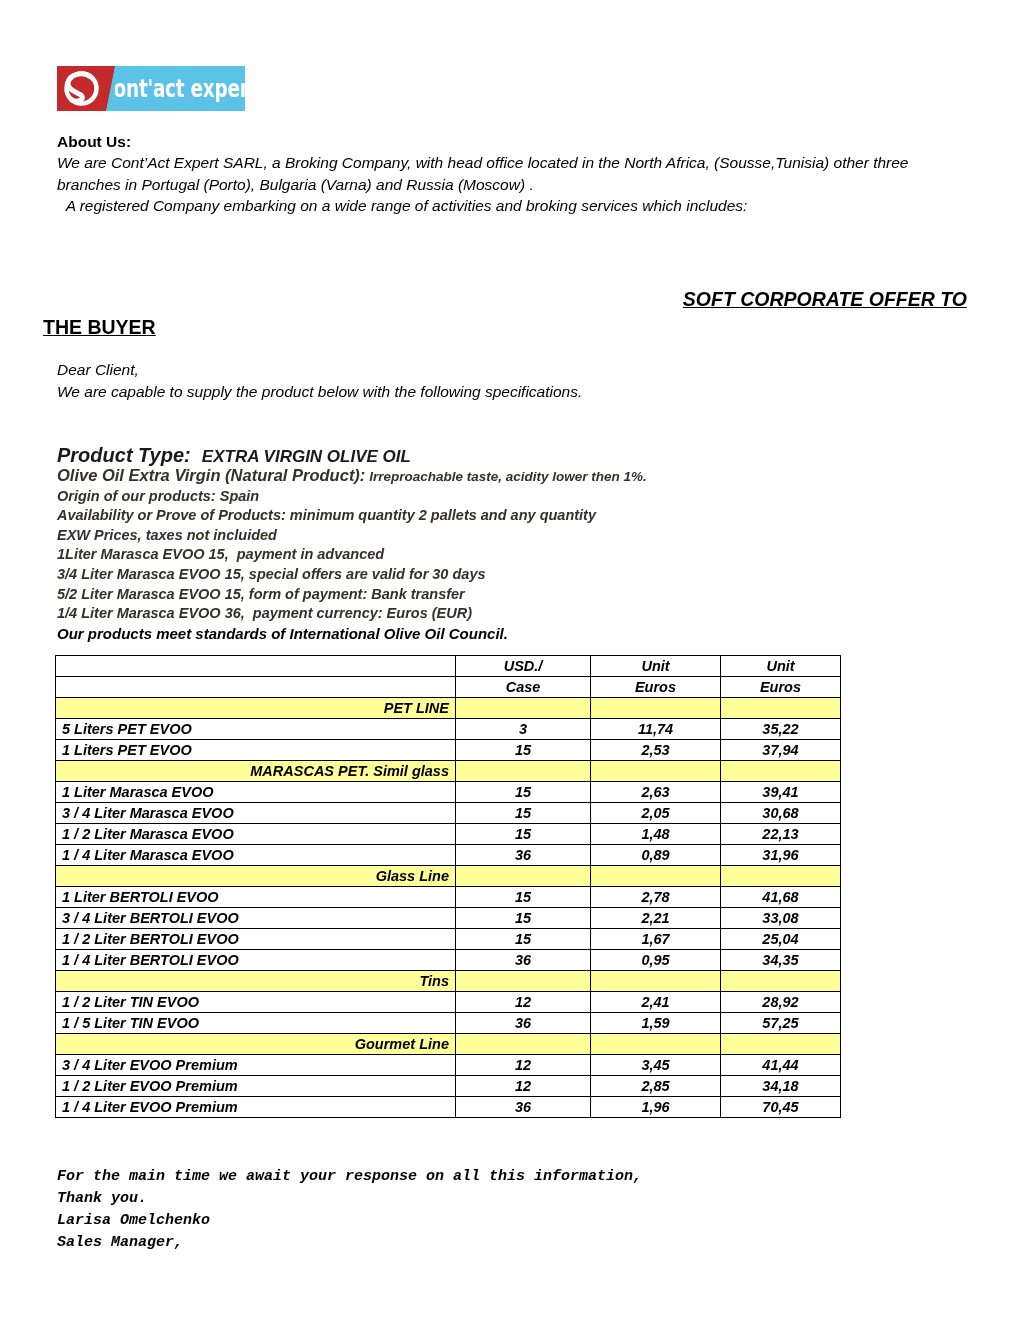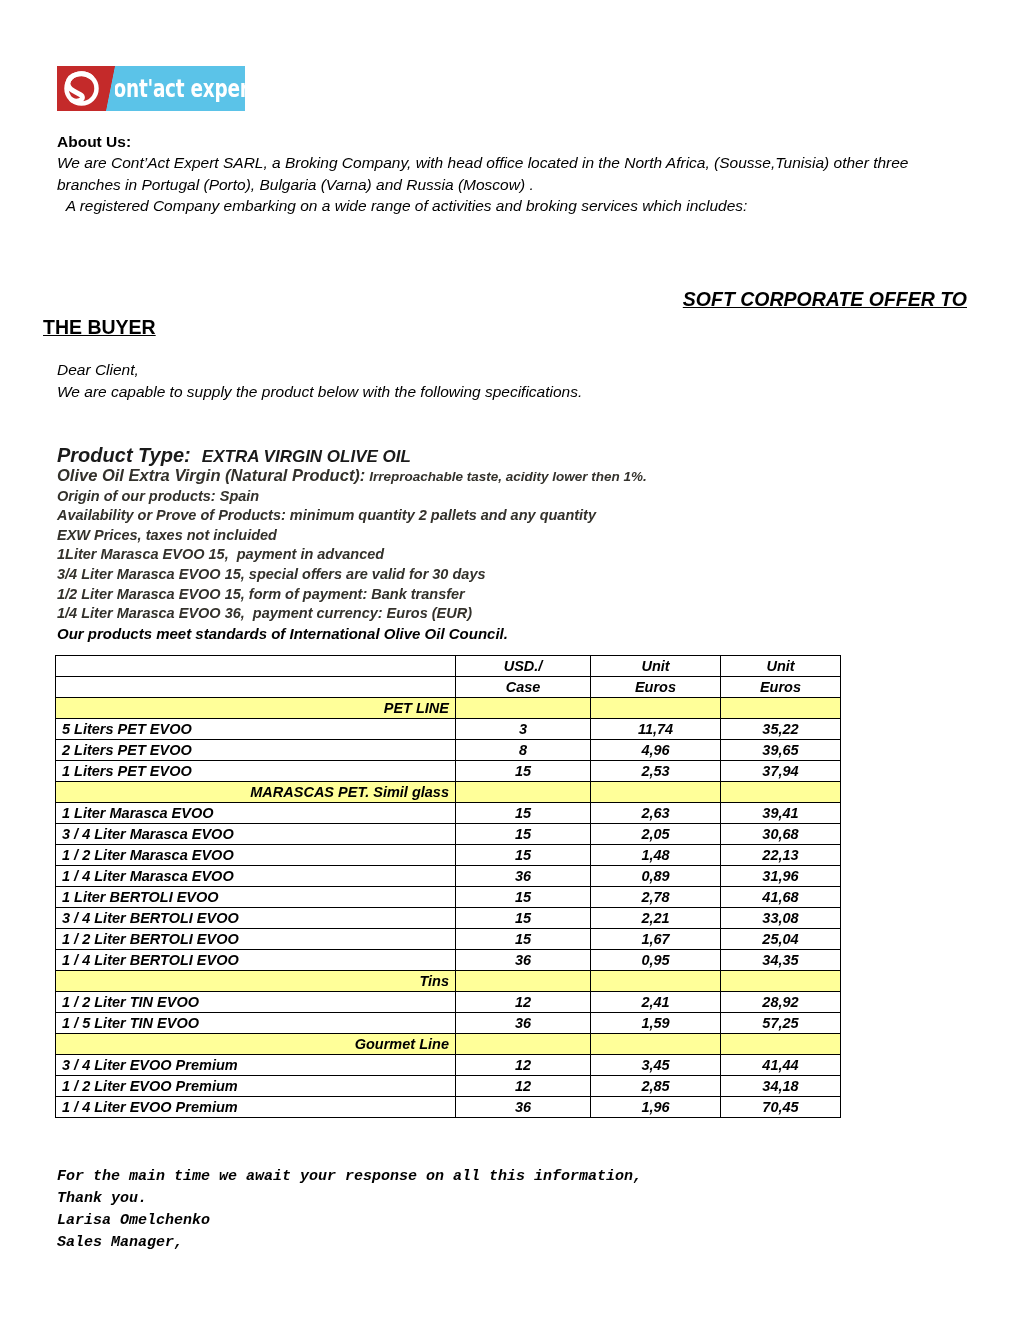--- a/index.html
+++ b/index.html
@@ -232,21 +232,21 @@
     <span>Product Type</span><span>:</span>&nbsp;&nbsp;<span class="pt-val">EXTRA VIRGIN OLIVE OIL</span>
   </div>
 
   <div class="specs">
     <div class="sp sp0"><span>Olive Oil Extra Virgin (Natural Product):</span><span class="small"> Irreproachable taste, acidity lower then 1%.</span></div>
     <div class="sp">Origin of our products: Spain</div>
     <div class="sp">Availability or Prove of Products: minimum quantity 2 pallets and any quantity</div>
     <div class="sp">EXW Prices, taxes not incluided</div>
     <div class="sp">1Liter Marasca EVOO 15,  payment in advanced</div>
     <div class="sp">3/4 Liter Marasca EVOO 15, special offers are valid for 30 days</div>
-    <div class="sp">1/2 Liter Marasca EVOO 15, form of payment: Bank transfer</div>
+    <div class="sp">5/2 Liter Marasca EVOO 15, form of payment: Bank transfer</div>
     <div class="sp">1/4 Liter Marasca EVOO 36,  payment currency: Euros (EUR)</div>
     <div class="sp splast">Our products meet standards of International Olive Oil Council.</div>
   </div>
 
   <table class="price-table">
     <colgroup>
         <col class="c1">
         <col class="c2">
         <col class="c3">
         <col class="c4">
@@ -271,26 +271,20 @@
         <td></td>
         <td></td>
       </tr>
       <tr>
         <td class="l">5 Liters PET EVOO</td>
         <td class="c">3</td>
         <td class="c">11,74</td>
         <td class="c">35,22</td>
       </tr>
       <tr>
-        <td class="l">2 Liters PET EVOO</td>
-        <td class="c">8</td>
-        <td class="c">4,96</td>
-        <td class="c">39,65</td>
-      </tr>
-      <tr>
         <td class="l">1 Liters PET EVOO</td>
         <td class="c">15</td>
         <td class="c">2,53</td>
         <td class="c">37,94</td>
       </tr>
 
       <tr class="cat">
         <td>MARASCAS PET. Simil glass</td>
         <td></td>
         <td></td>
@@ -314,20 +308,26 @@
         <td class="c">1,48</td>
         <td class="c">22,13</td>
       </tr>
       <tr>
         <td class="l">1 / 4  Liter Marasca EVOO</td>
         <td class="c">36</td>
         <td class="c">0,89</td>
         <td class="c">31,96</td>
       </tr>
 
+      <tr class="cat">
+        <td>Glass Line</td>
+        <td></td>
+        <td></td>
+        <td></td>
+      </tr>
       <tr>
         <td class="l">1 Liter BERTOLI EVOO</td>
         <td class="c">15</td>
         <td class="c">2,78</td>
         <td class="c">41,68</td>
       </tr>
       <tr>
         <td class="l">3 / 4  Liter BERTOLI EVOO</td>
         <td class="c">15</td>
         <td class="c">2,21</td>

